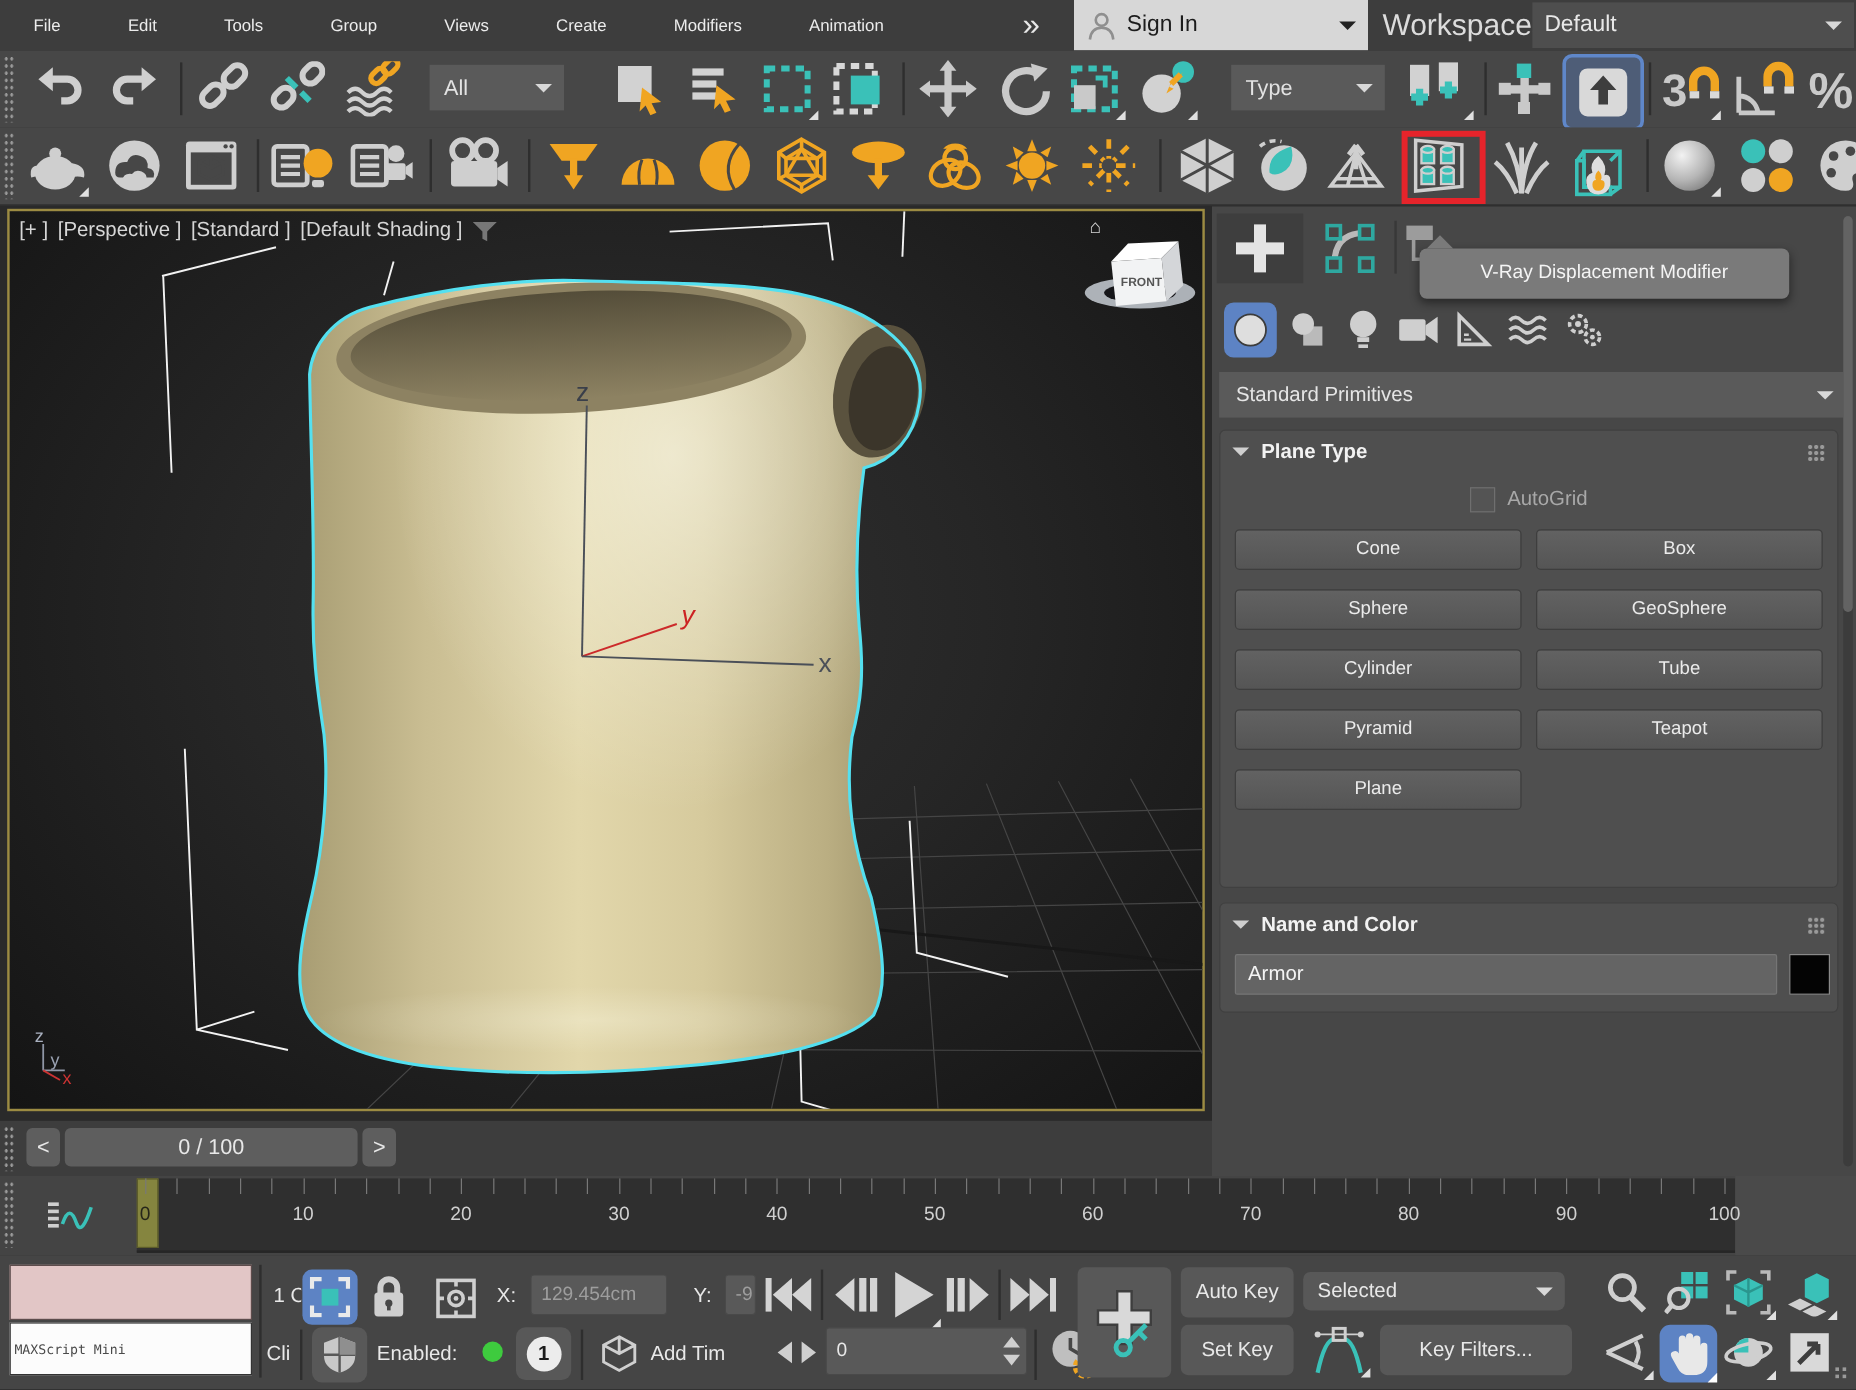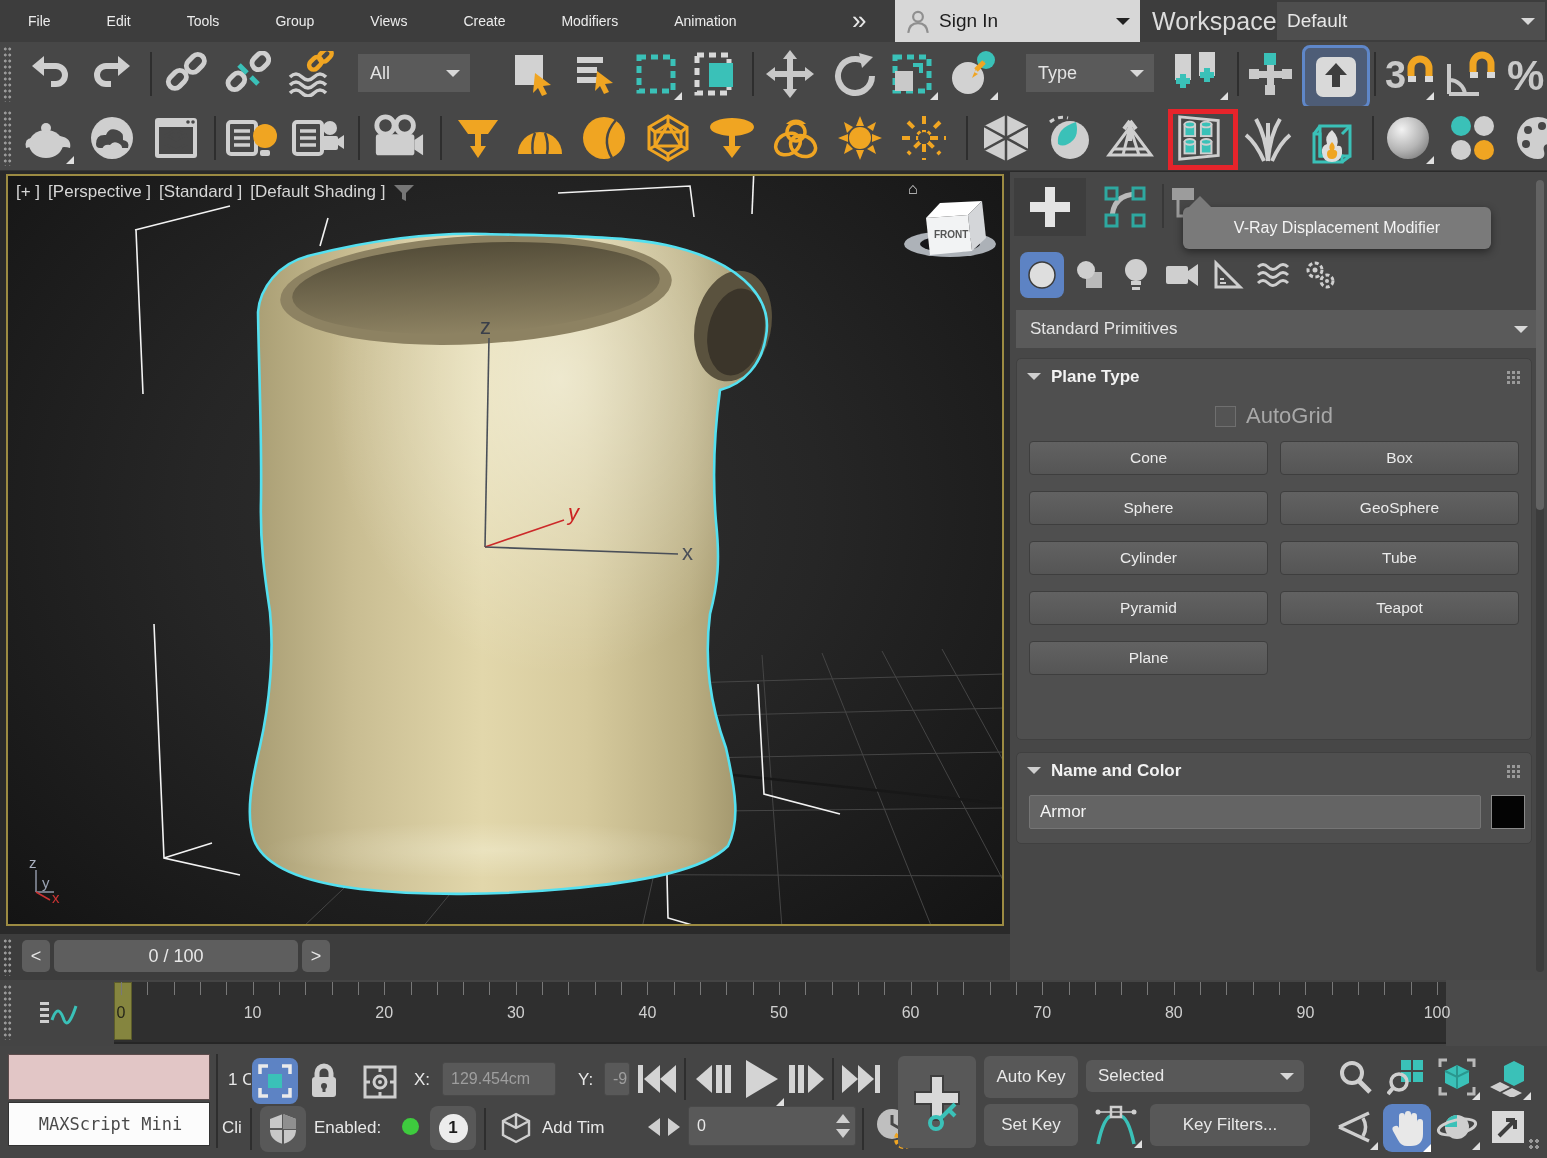--- a/index.html
+++ b/index.html
@@ -45,21 +45,21 @@
             padding-left:14px;box-sizing:border-box;font-size:17px;color:#e5e5e5;}
   .rollout{position:absolute;left:6px;width:516px;background:#4f4f4f;border:1px solid #404040;border-radius:5px;box-sizing:border-box;}
   .rhead{height:36px;display:flex;align-items:center;padding:0 10px;font-size:17px;font-weight:bold;color:#f2f2f2;}
   .rtri{width:0;height:0;border:7px solid transparent;border-top-color:#cfcfcf;margin-right:10px;transform:translateY(3px);}
   .dots{width:15px;height:15px;margin-left:auto;background:radial-gradient(#9a9a9a 1.6px,transparent 1.9px);background-size:5px 5px;}
   #otgrid{display:grid;grid-template-columns:1fr 1fr;gap:16px 12px;padding:4px 12px 16px 12px;}
   .otbtn{height:32px;background:linear-gradient(#626262,#555);border:1px solid #3e3e3e;border-radius:4px;
          display:flex;align-items:center;justify-content:center;font-size:15.5px;color:#ebebeb;}
   .agrow{display:flex;align-items:center;justify-content:center;height:42px;}
   #agbox{width:19px;height:19px;background:#545454;border:1px solid #6f6f6f;margin-right:10px;}
-  #aglabel{font-size:22px;color:#a8a8a8;}
+  #aglabel{font-size:17px;color:#a8a8a8;}
   #nameField{position:absolute;left:12px;top:42px;width:452px;height:34px;background:#646464;border:1px solid #757575;
              border-radius:2px;box-sizing:border-box;font-size:17px;color:#f4f4f4;display:flex;align-items:center;padding-left:10px;}
   #swatch{position:absolute;left:474px;top:42px;width:34px;height:34px;background:#040404;border:1px solid #8a8a8a;box-sizing:border-box;}
   #cscroll{position:absolute;left:526px;top:8px;width:8px;height:792px;background:#3c3c3c;border-radius:4px;}
   #cthumb{position:absolute;left:0;top:0;width:8px;height:330px;background:#636363;border-radius:4px;}
   
   #tslider{left:0;top:934px;width:1010px;height:46px;background:#3d3d3d;}
   .tsbtn{position:absolute;top:6px;height:32px;background:#5e5e5e;border-radius:5px;display:flex;align-items:center;
          justify-content:center;color:#e8e8e8;font-size:18px;}
   #trackrow{left:0;top:980px;width:1547px;height:66px;background:#444;}
@@ -73,21 +73,21 @@
   #statusbar{left:0;top:1046px;width:1547px;height:112px;background:#454545;}
   .sfield{position:absolute;background:#595959;border:1px solid #494949;border-radius:3px;box-sizing:border-box;
           display:flex;align-items:center;font-size:16px;color:#9e9e9e;padding-left:8px;overflow:hidden;}
   .slabel{position:absolute;font-size:17px;color:#e8e8e8;}
   .sbtn{position:absolute;background:#585858;border-radius:8px;display:flex;align-items:center;justify-content:center;}
   .kbtn{position:absolute;background:#585858;border-radius:6px;display:flex;align-items:center;justify-content:center;
         font-size:17px;color:#e8e8e8;}
   .vsep{position:absolute;width:2px;background:#2e2e2e;}
   #msl-pink{position:absolute;left:8px;top:8px;width:202px;height:46px;background:#e2c6c6;border:1px solid #5d4c4c;box-sizing:border-box;}
   #msl-white{position:absolute;left:8px;top:56px;width:202px;height:44px;background:#fcfcfc;border:1px solid #333;box-sizing:border-box;
-             font-family:"DejaVu Sans Mono",monospace;font-size:17px;color:#4a4a4a;display:flex;align-items:center;padding-left:3px;justify-content:center;}
+             font-family:"DejaVu Sans Mono",monospace;font-size:11px;color:#4a4a4a;display:flex;align-items:center;padding-left:3px;}
   .clip{overflow:hidden;white-space:nowrap;}
 </style>
 </head>
 <body>
 
 <div class="abs" id="menubar">
   <span><span class="mitem">File</span><span class="mitem">Edit</span><span class="mitem">Tools</span><span class="mitem">Group</span><span class="mitem">Views</span><span class="mitem">Create</span><span class="mitem">Modifiers</span><span class="mitem">Animation</span></span>
 </div>
 <div id="chev" class="abs">»</div>
 <div id="signin" class="abs">

